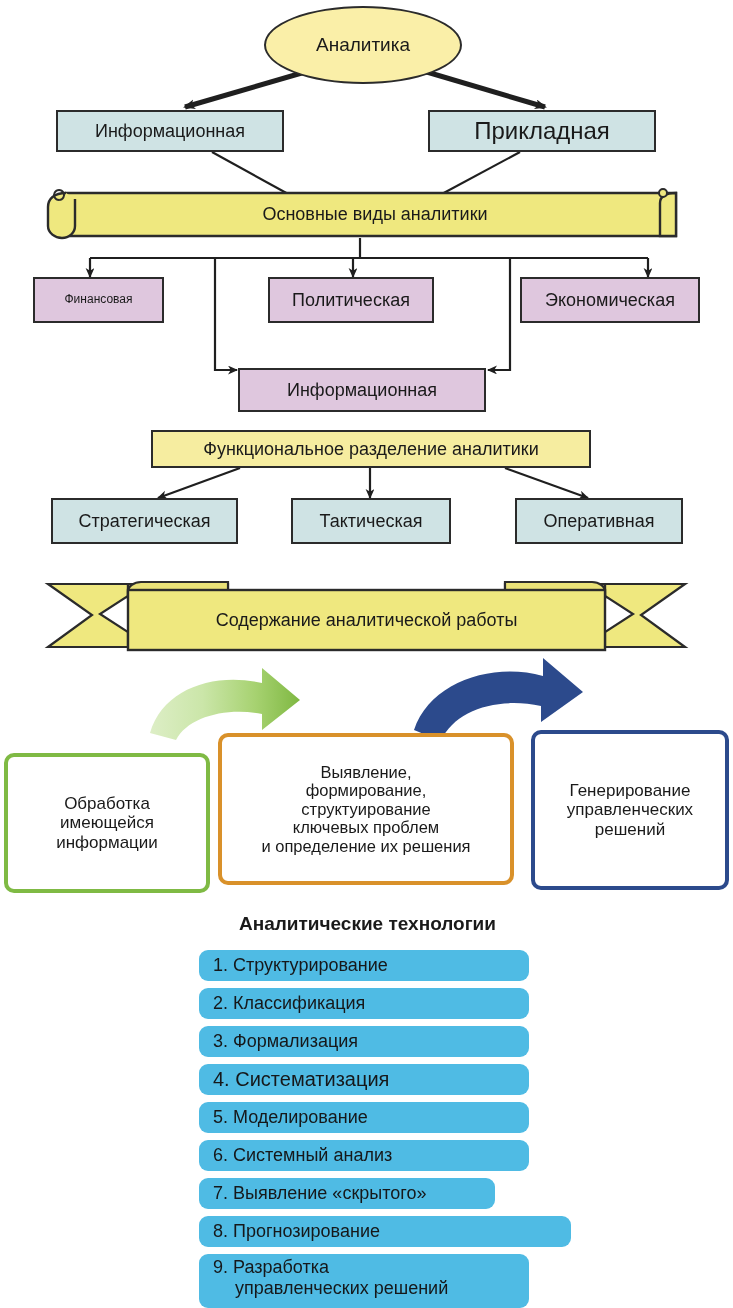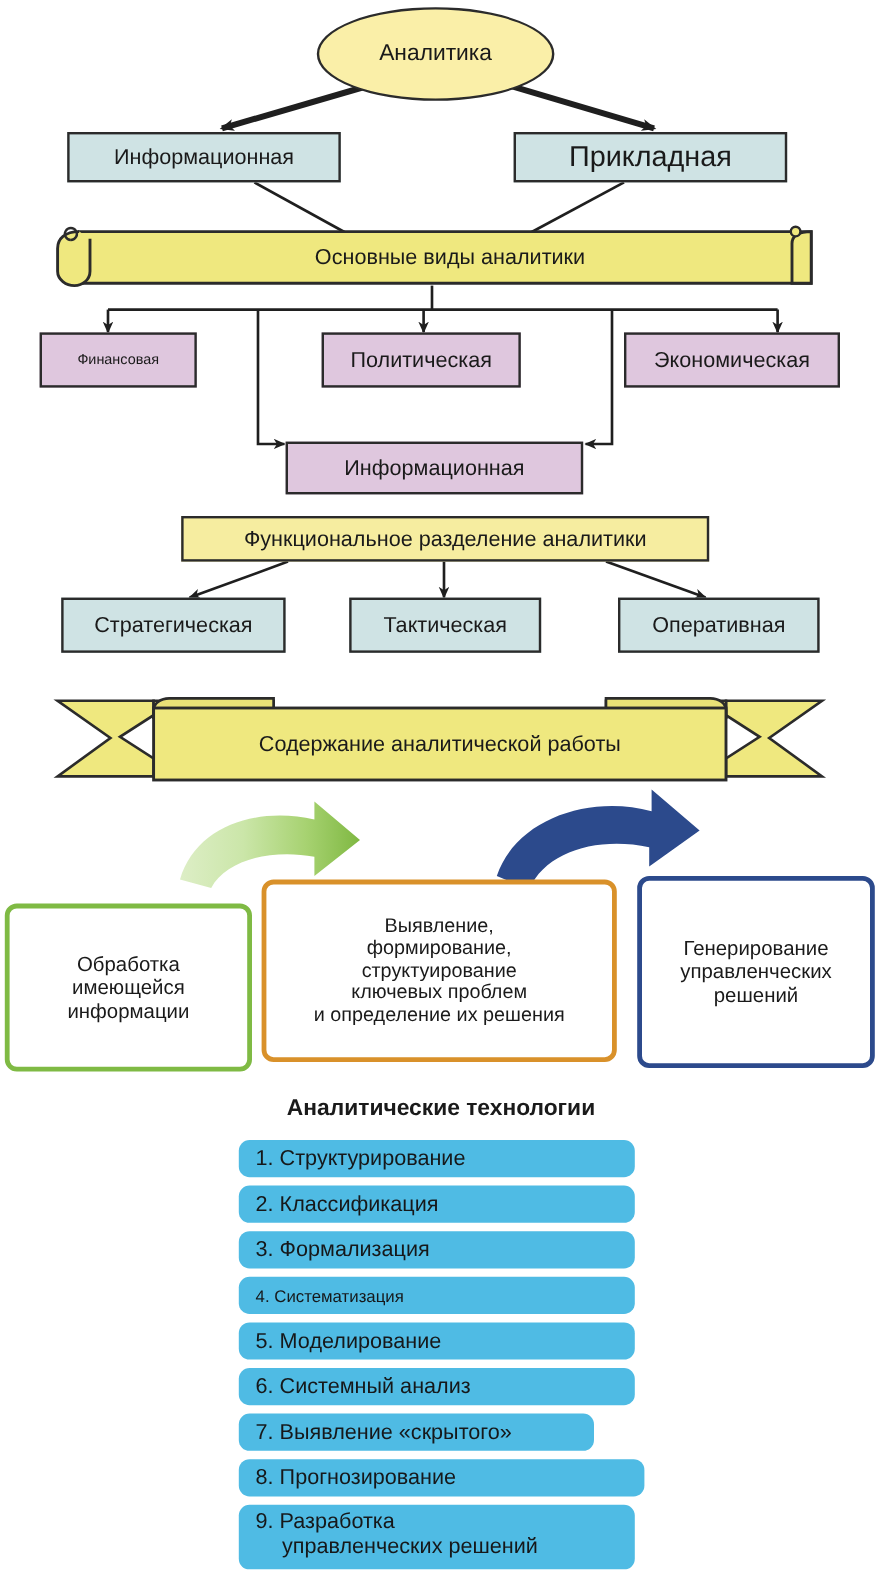--- a/index.html
+++ b/index.html
@@ -179,33 +179,33 @@
 
   <div class="pill" style="left:199px;top:950px;width:330px;height:31px;font-size:18px;">
     <span>1. Структурирование</span>
   </div>
   <div class="pill" style="left:199px;top:988px;width:330px;height:31px;font-size:18px;">
     <span>2. Классификация</span>
   </div>
   <div class="pill" style="left:199px;top:1026px;width:330px;height:31px;font-size:18px;">
     <span>3. Формализация</span>
   </div>
-  <div class="pill" style="left:199px;top:1064px;width:330px;height:31px;font-size:14px;">
+  <div class="pill" style="left:199px;top:1064px;width:330px;height:31px;font-size:20px;">
     <span>4. Систематизация</span>
   </div>
   <div class="pill" style="left:199px;top:1102px;width:330px;height:31px;font-size:18px;">
     <span>5. Моделирование</span>
   </div>
   <div class="pill" style="left:199px;top:1140px;width:330px;height:31px;font-size:18px;">
     <span>6. Системный анализ</span>
   </div>
   <div class="pill" style="left:199px;top:1178px;width:296px;height:31px;font-size:18px;">
     <span>7. Выявление «скрытого»</span>
   </div>
-  <div class="pill" style="left:199px;top:1216px;width:338px;height:31px;font-size:18px;">
+  <div class="pill" style="left:199px;top:1216px;width:372px;height:31px;font-size:18px;">
     <span>8. Прогнозирование</span>
   </div>
   <div class="pill two" style="left:199px;top:1254px;width:330px;height:54px;font-size:18px;">
     <span>9. Разработка</span>
     <span class="ind">управленческих решений</span>
   </div>
 
 </div>
 
 </body></html>

